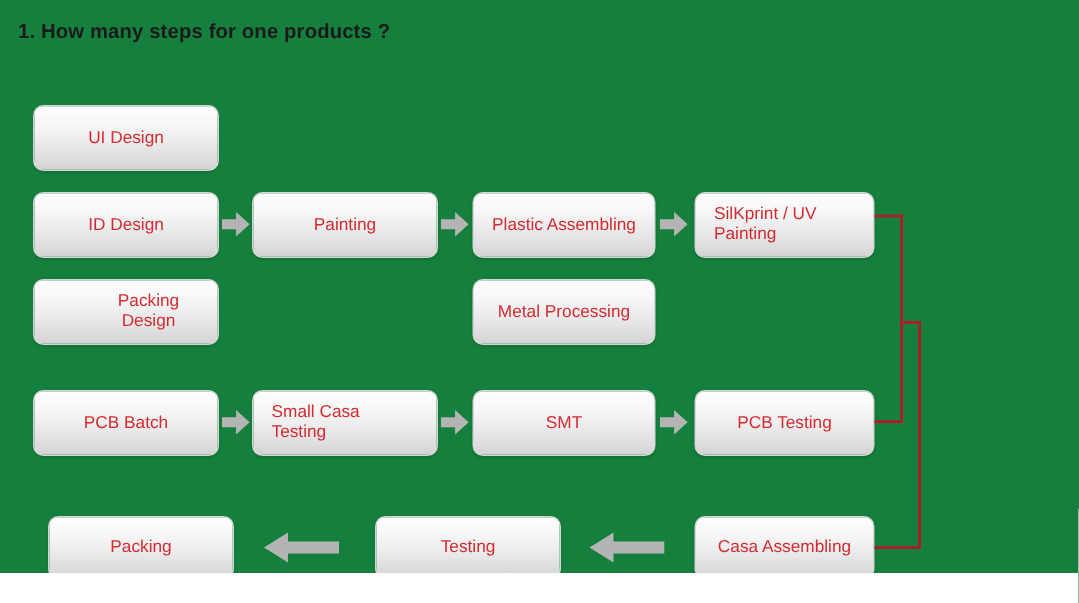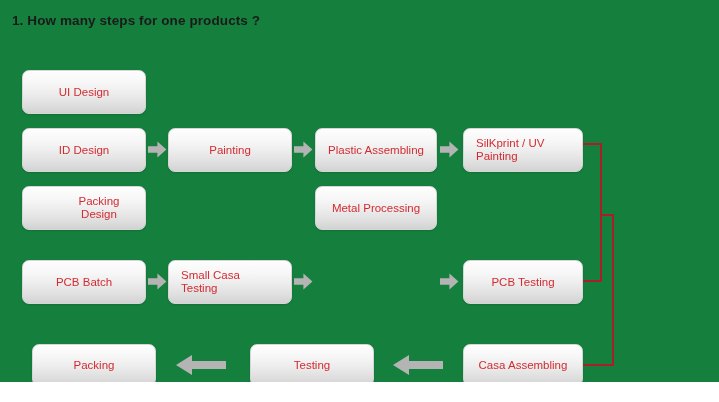--- a/index.html
+++ b/index.html
@@ -109,20 +109,23 @@
   </div>
 
   <div class="box center" style="left:315px; top:128px; width:122px; height:44px;">
     <span class="label">Plastic Assembling</span>
   </div>
 
   <div class="box center" style="left:315px; top:186px; width:122px; height:44px;">
     <span class="label">Metal Processing</span>
   </div>
 
+  <div class="box center" style="left:315px; top:260px; width:122px; height:44px;">
+    <span class="label">SMT</span>
+  </div>
 
   <div class="box center" style="left:463px; top:260px; width:120px; height:44px;">
     <span class="label">PCB Testing</span>
   </div>
 
   <div class="box lefttxt" style="left:463px; top:128px; width:120px; height:44px;">
     <span class="label">SilKprint / UV
 Painting</span>
   </div>
 

